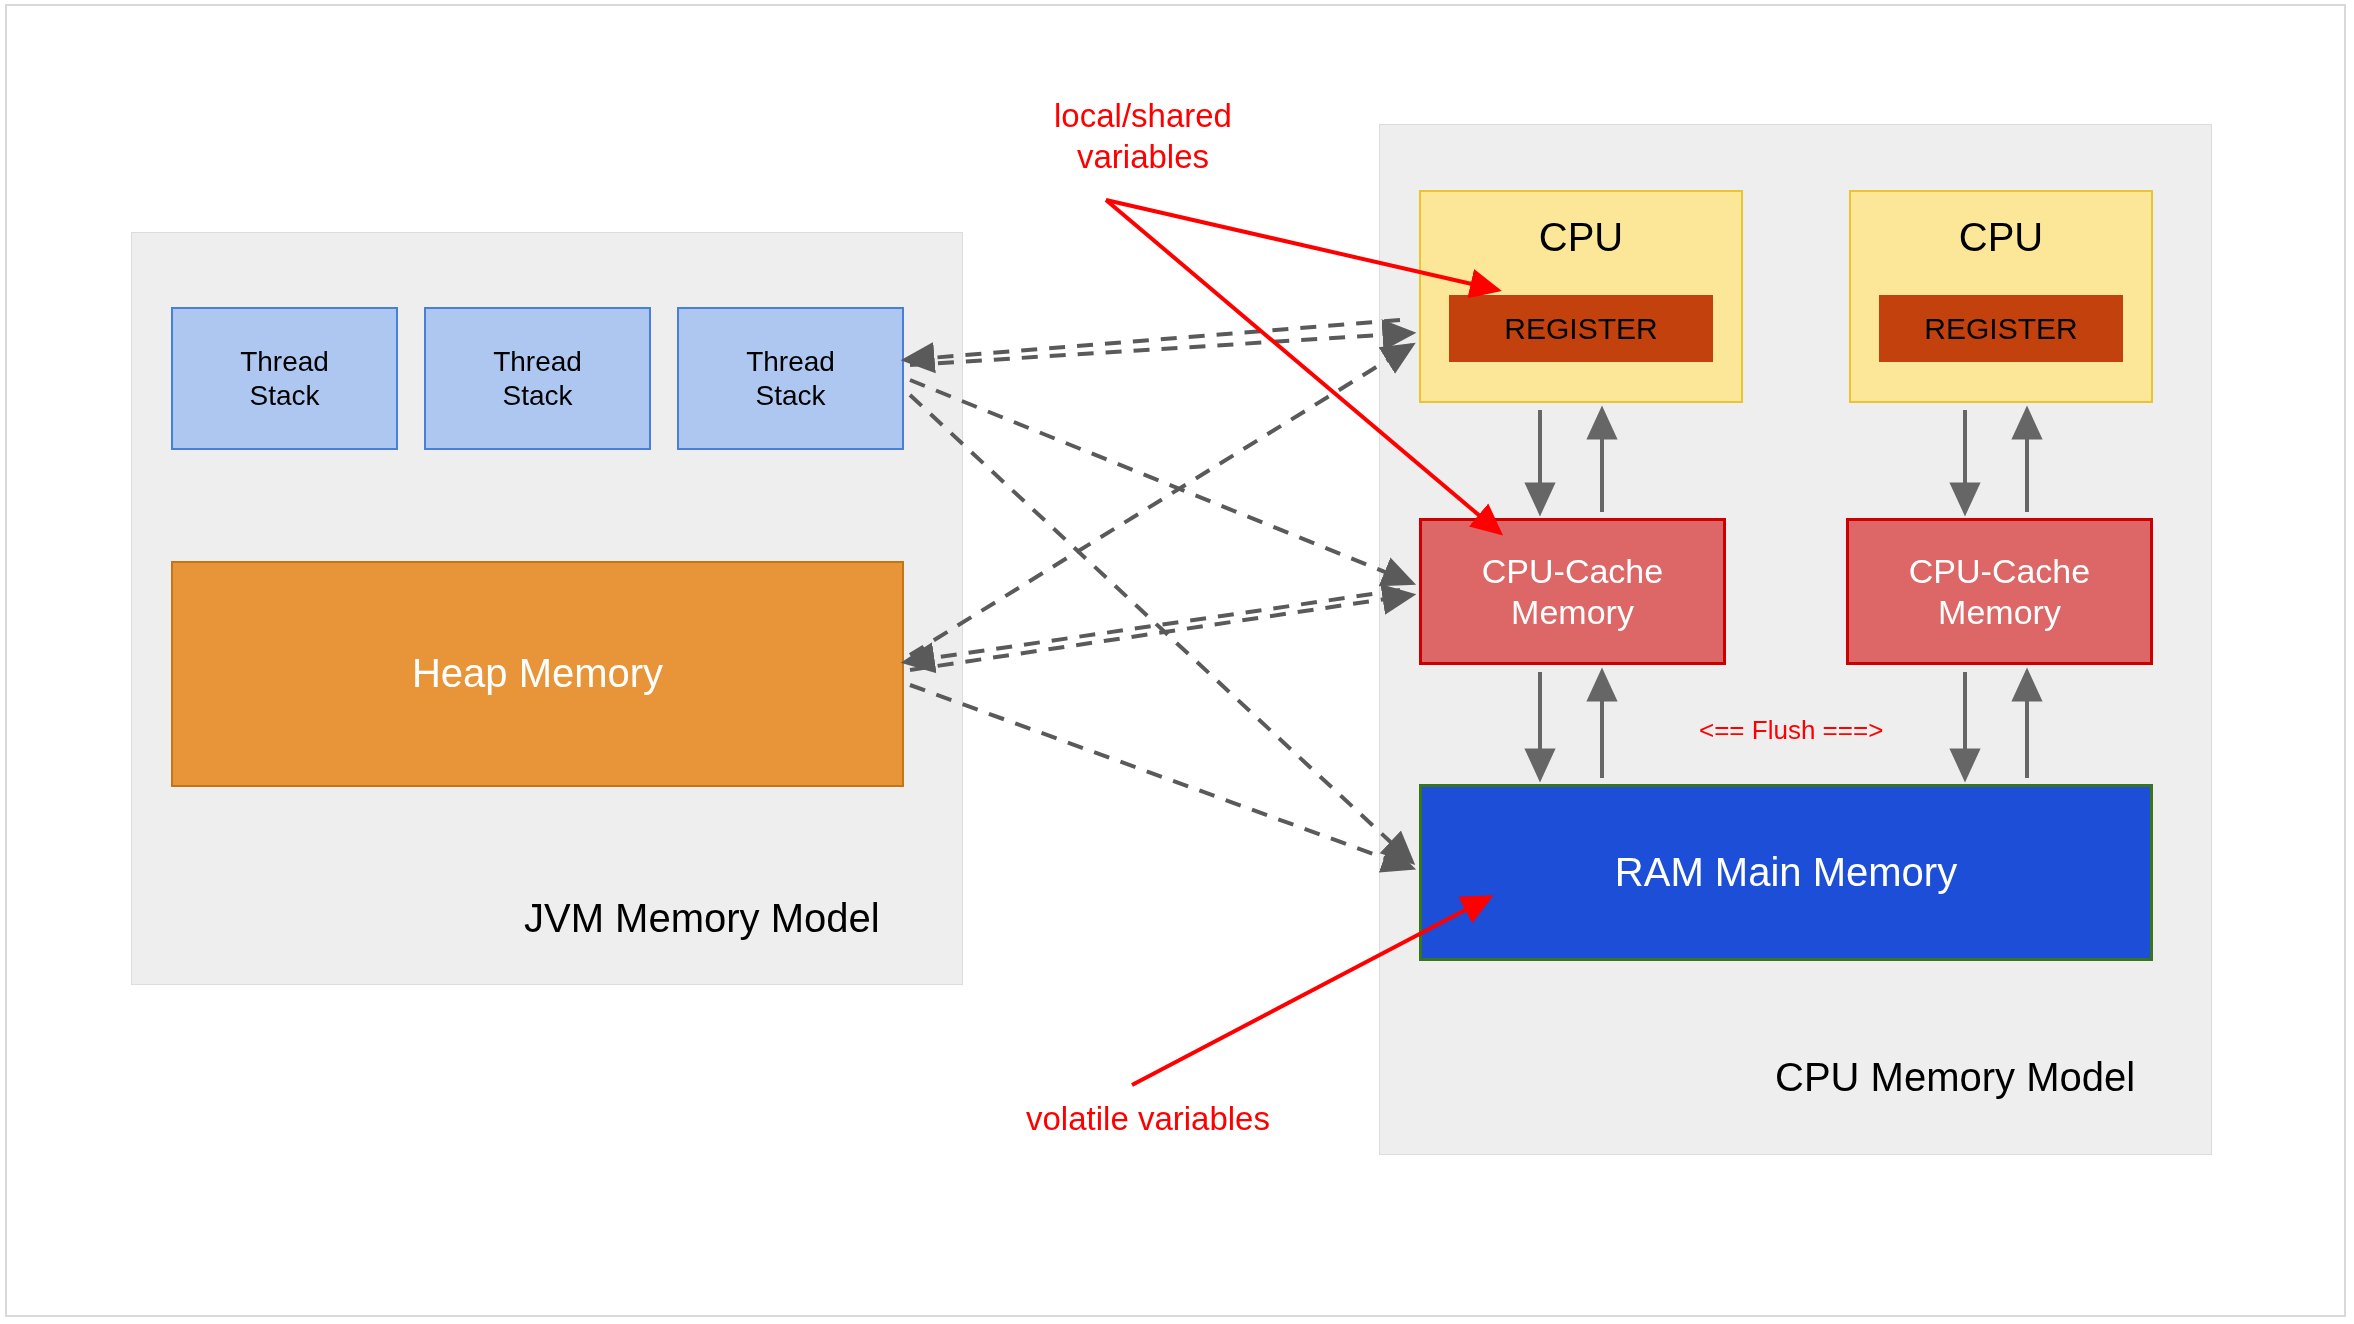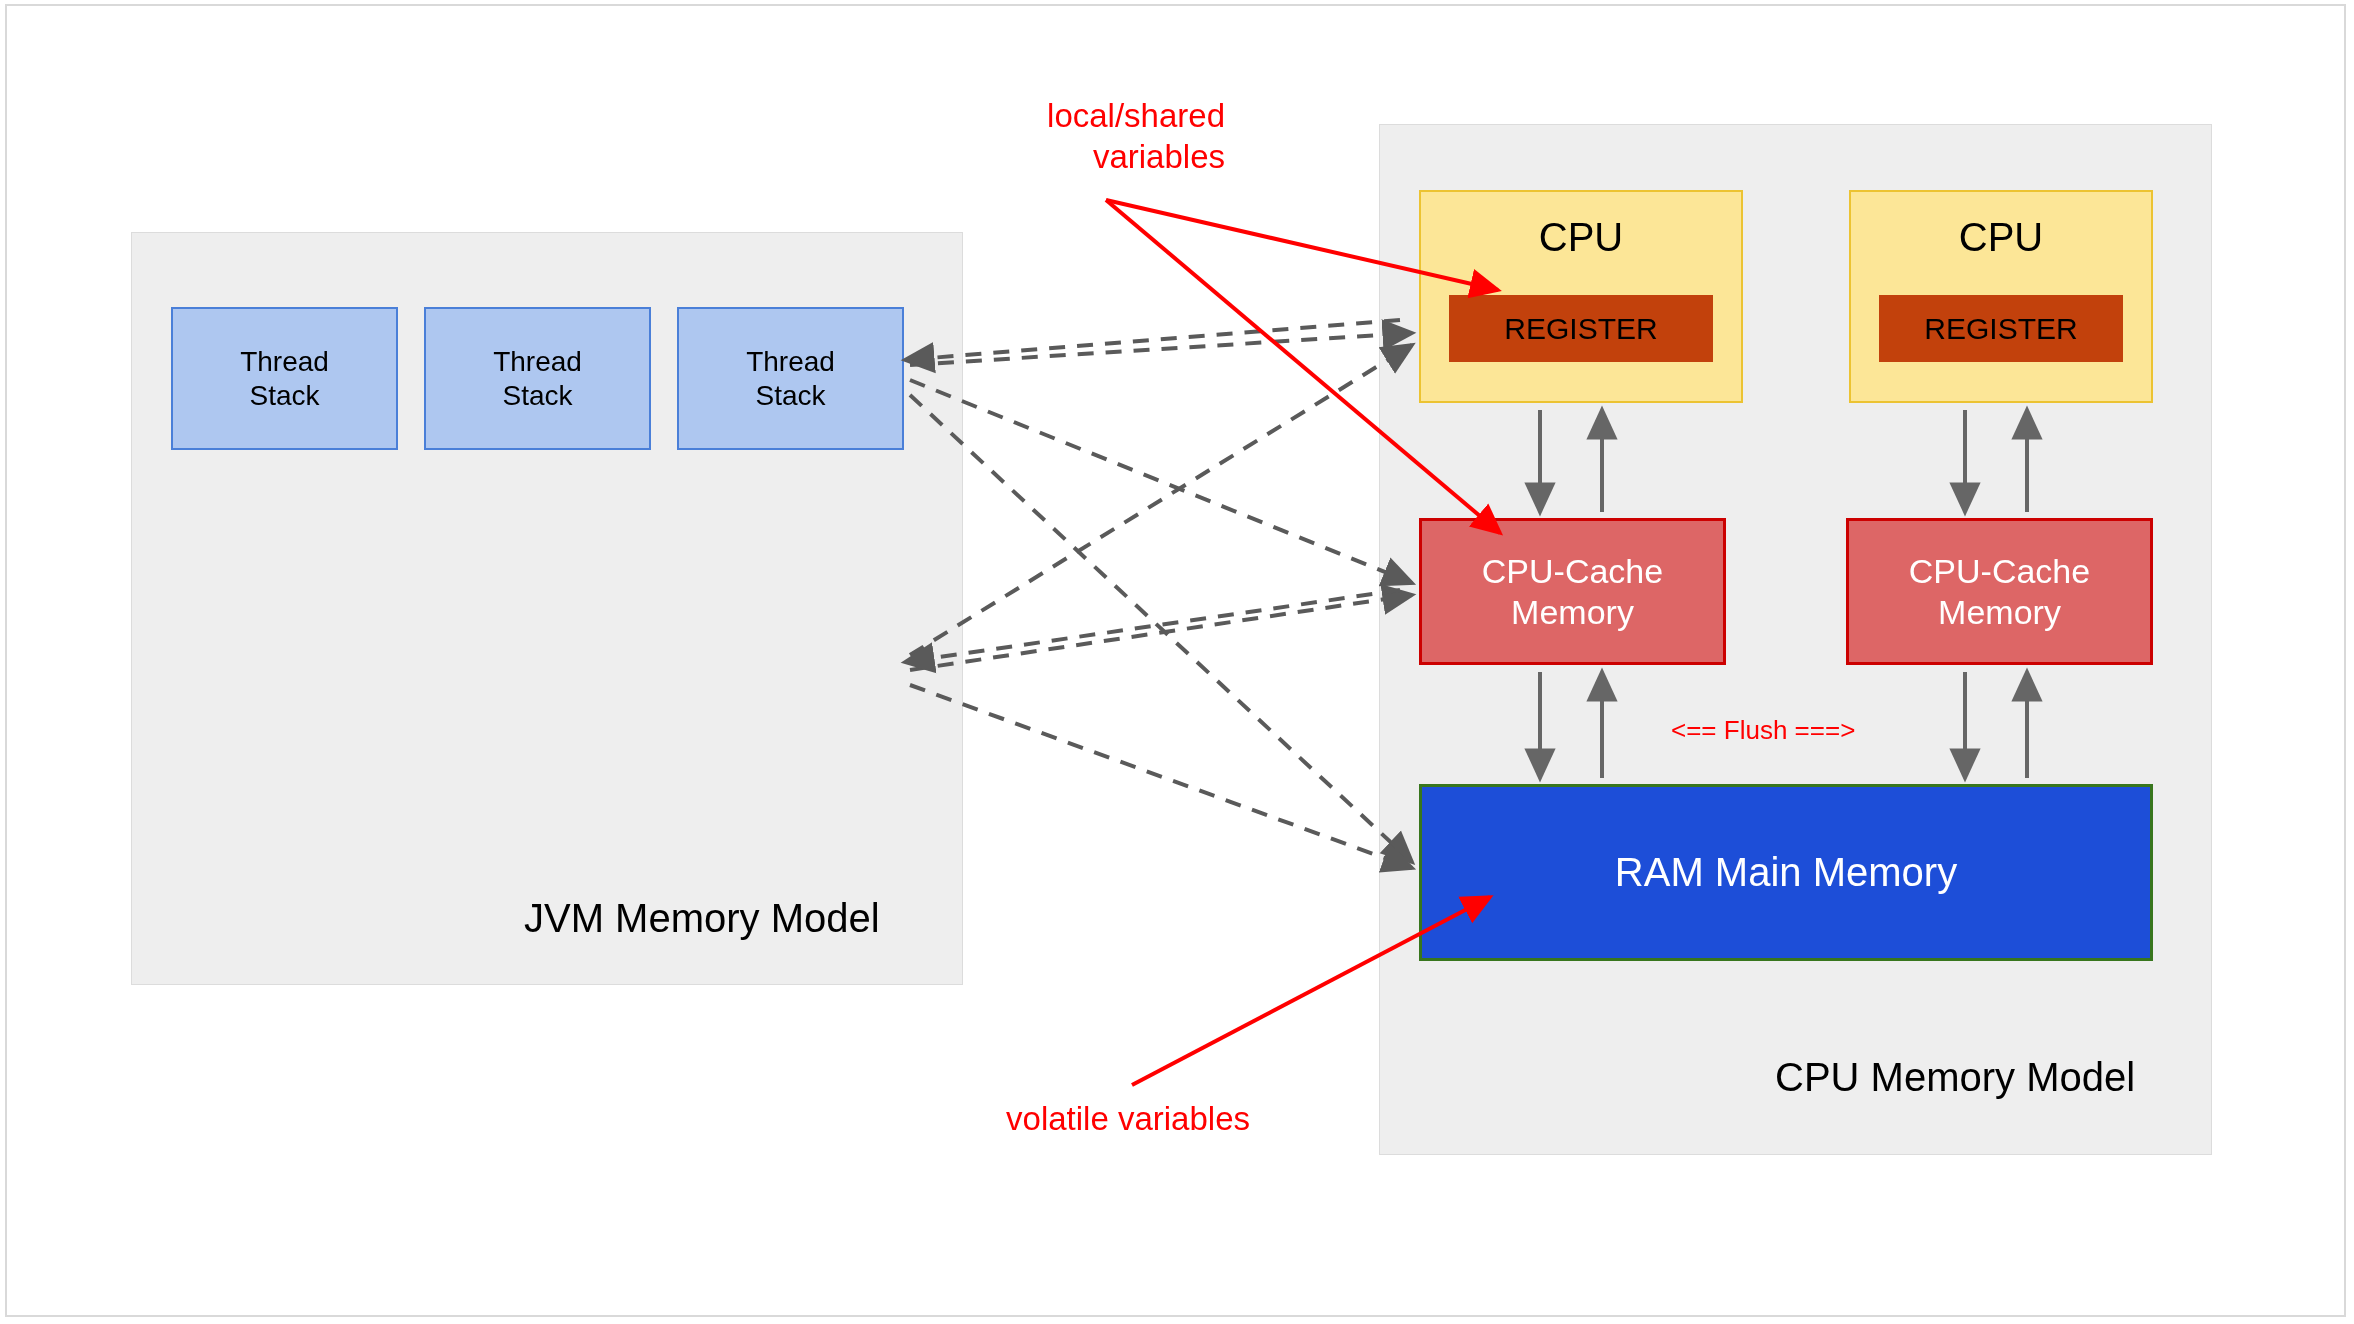--- a/index.html
+++ b/index.html
@@ -46,22 +46,22 @@
   }
   .cache{
     background:#dd6666;border:3px solid #cc0000;color:#ffffff;font-size:34px;
   }
   .ram{
     background:#1d4ed8;border:3px solid #38761d;color:#ffffff;font-size:40px;
   }
 
   
   .annot{
-    position:absolute;color:#ff0000;font-size:33px;text-align:right;
-    line-height:1.25;white-space:pre-line;
+    position:absolute;color:#ff0000;font-size:33px;text-align:center;
+    line-height:1.25;white-space:pre-line;margin-left:28px;
   }
   .annot.flush{font-size:26px;white-space:nowrap;}
 
   svg.overlay{position:absolute;left:0;top:0;width:2354px;height:1324px;pointer-events:none;}
 </style>
 </head>
 <body>
 
 <div id="canvas">
 
@@ -71,20 +71,21 @@
 
   <div class="node thread-stack" style="left: 171px; top: 307px; width: 227px; height: 143px; white-space: pre-line;">Thread
 Stack</div>
 
   <div class="node thread-stack" style="left: 424px; top: 307px; width: 227px; height: 143px; white-space: pre-line;">Thread
 Stack</div>
 
   <div class="node thread-stack" style="left: 677px; top: 307px; width: 227px; height: 143px; white-space: pre-line;">Thread
 Stack</div>
 
+  <div class="node heap" style="left:171px;top:561px;width:733px;height:226px;">Heap Memory</div>
 
   <div class="panel-label" style="left:524px;top:896px;">JVM Memory Model</div>
 
   <div class="panel" style="left:1379px;top:124px;width:833px;height:1031px;"></div>
 
   <div class="node cpu" style="left:1419px;top:190px;width:324px;height:213px;">CPU</div>
   <div class="node register" style="left:1449px;top:295px;width:264px;height:67px;">REGISTER</div>
   <div class="node cache" style="left: 1419px; top: 518px; width: 307px; height: 147px; white-space: pre-line;">CPU-Cache
 Memory</div>
 

